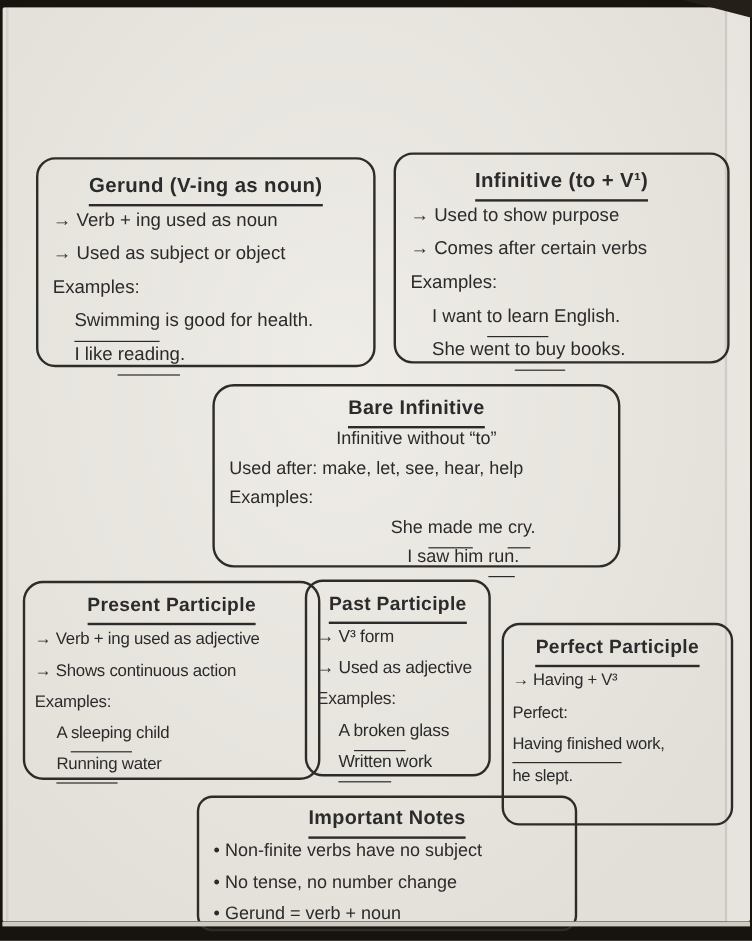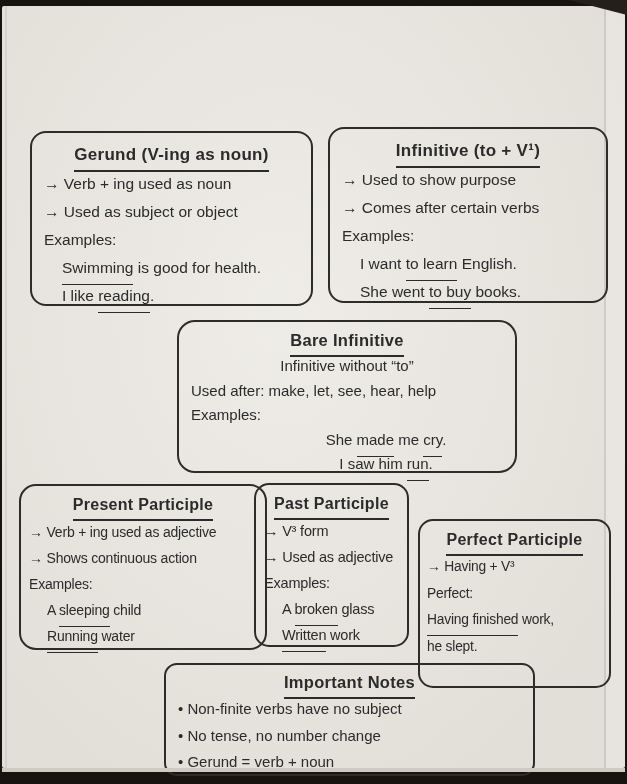--- a/index.html
+++ b/index.html
@@ -83,21 +83,21 @@
   #box-present .box-title{font-size:16px;line-height:28px;}
 
   #box-past     {left:252px; top:477px; width:155px; height:164px; border-radius:15px;
                  padding:5px 8px 0 8px; font-size:14.5px; line-height:26px; letter-spacing:-0.2px;}
   #box-past .box-title{font-size:16px;line-height:28px;}
 
   #box-perfect  {left:416px; top:477px; width:193px; height:169px; border-radius:15px;
                  padding:5px 7px 0 7px; font-size:13.8px; line-height:26.5px; letter-spacing:-0.2px;margin-top:36px;}
   #box-perfect .box-title{font-size:16px;line-height:28px;}
 
-  #box-notes    {left:162px; top:657px; width:371px; height:113px; border-radius:13px;
+  #box-notes    {left:162px; top:657px; width:317px; height:113px; border-radius:13px;
                  padding:3px 12px 0 12px; font-size:15px; line-height:26.5px;}
   #box-notes .box-title{font-size:16.5px;line-height:28px;}
 </style>
 </head>
 <body>
 
 <div id="paper">
   <div class="fold-line"></div>
   <div class="fold-light"></div>
 

